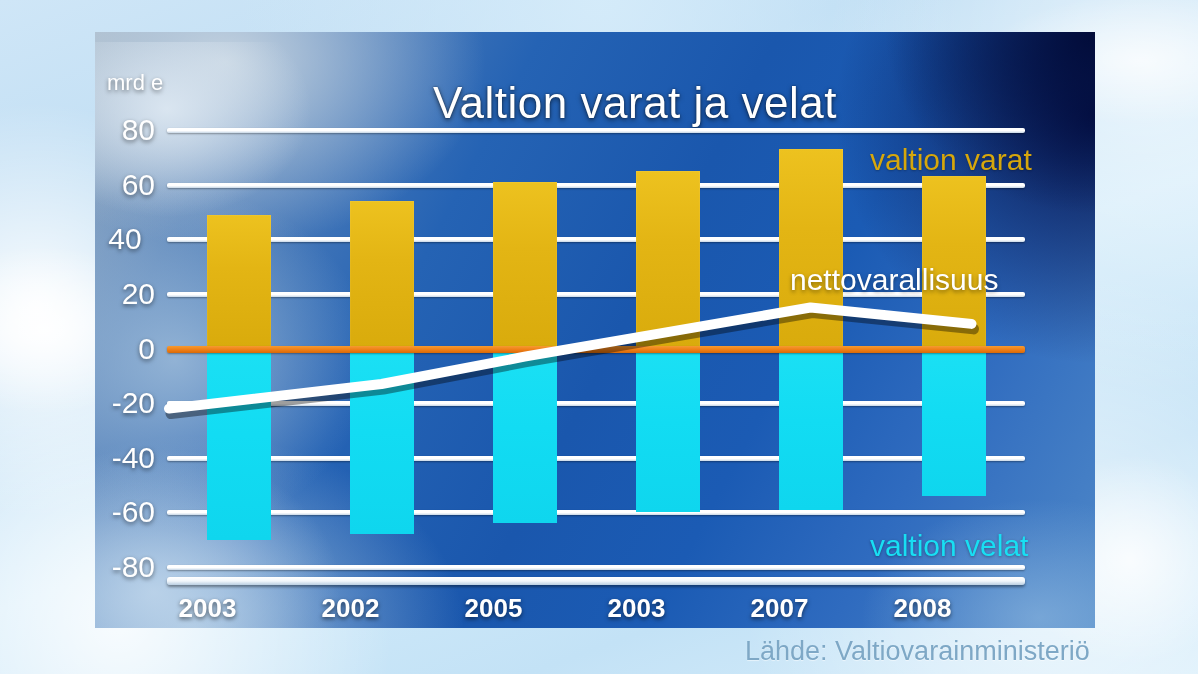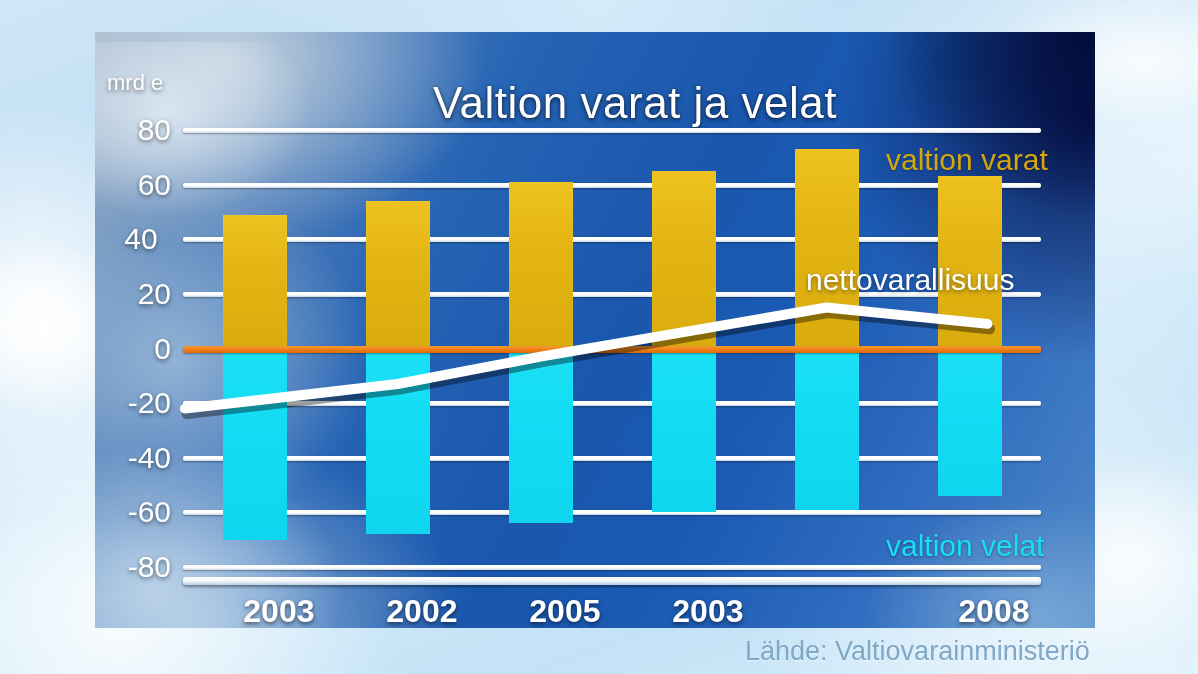--- a/index.html
+++ b/index.html
@@ -92,21 +92,21 @@
     letter-spacing: 0.5px;
     text-shadow: 0 2px 5px rgba(0,0,0,0.55), 0 0 2px rgba(0,0,0,0.5);
     padding-left: 80px;
   }
 
   
   
   #plot {
     position: absolute;
     left: 0; top: 0;
-    width: 1000px; height: 596px; margin-left: 16px;
+    width: 1000px; height: 596px;
   }
 
   .unit-label {
     position: absolute;
     left: 12px;
     top: 38px;
     color: #ffffff;
     font-size: 22px;
     text-shadow: 0 2px 4px rgba(0,0,0,0.5);
   }
@@ -168,23 +168,23 @@
     left: 72px;
     width: 858px;
     height: 8px;
     background: linear-gradient(180deg, #ffffff 0%, #f2f7fb 50%, #b9cee1 100%);
     border-radius: 3px;
     box-shadow: 0 2px 3px rgba(0,0,0,0.4);
     z-index: 9;
   }
   .xtick {
     position: absolute;
-    text-align: right;
-    color: #ffffff;
-    font-size: 32px;
+    text-align: left;
+    color: #ffffff;
+    font-size: 26px;
     font-weight: bold;
     text-shadow: 0 2px 4px rgba(0,0,0,0.55);
     z-index: 9;
   }
 
   
   #source {
     position: absolute;
     left: 745px;
     top: 636px;
@@ -243,20 +243,21 @@
         <div class="bar debts" style="left: 826.5px; width: 64px; top: 316.5px; height: 147.488px;"></div>
         <svg id="net-line" width="1000" height="596">
           <polyline points="74.0,376.6 286.5,352.0 429.5,324.7 572.5,300.1 715.5,275.5 876.5,291.9" fill="none" stroke="rgba(0,0,0,0.38)" stroke-width="11" stroke-linejoin="round" stroke-linecap="round" transform="translate(2,5)"></polyline>
           <polyline points="74.0,376.6 286.5,352.0 429.5,324.7 572.5,300.1 715.5,275.5 876.5,291.9" fill="none" stroke="#ffffff" stroke-width="10" stroke-linejoin="round" stroke-linecap="round"></polyline>
         </svg>
         <div id="xaxis-line" style="top: 545px;"></div>
         <div class="xtick" style="left: 83.5px; width: 120px; top: 561px;">2003</div>
         <div class="xtick" style="left: 226.5px; width: 120px; top: 561px;">2002</div>
         <div class="xtick" style="left: 369.5px; width: 120px; top: 561px;">2005</div>
         <div class="xtick" style="left: 512.5px; width: 120px; top: 561px;">2003</div>
+        <div class="xtick" style="left: 655.5px; width: 120px; top: 561px;">2007</div>
         <div class="xtick" style="left: 798.5px; width: 120px; top: 561px;">2008</div>
         <div class="series-label" id="label-assets" style="left: 775px; top: 111px;">valtion varat</div>
         <div class="series-label" id="label-net" style="left: 695px; top: 231px;">nettovarallisuus</div>
         <div class="series-label" id="label-debts" style="left: 775px; top: 497px;">valtion velat</div>
       </div>
 
   </div>
 
   <div id="source">Lähde: Valtiovarainministeriö</div>
 

